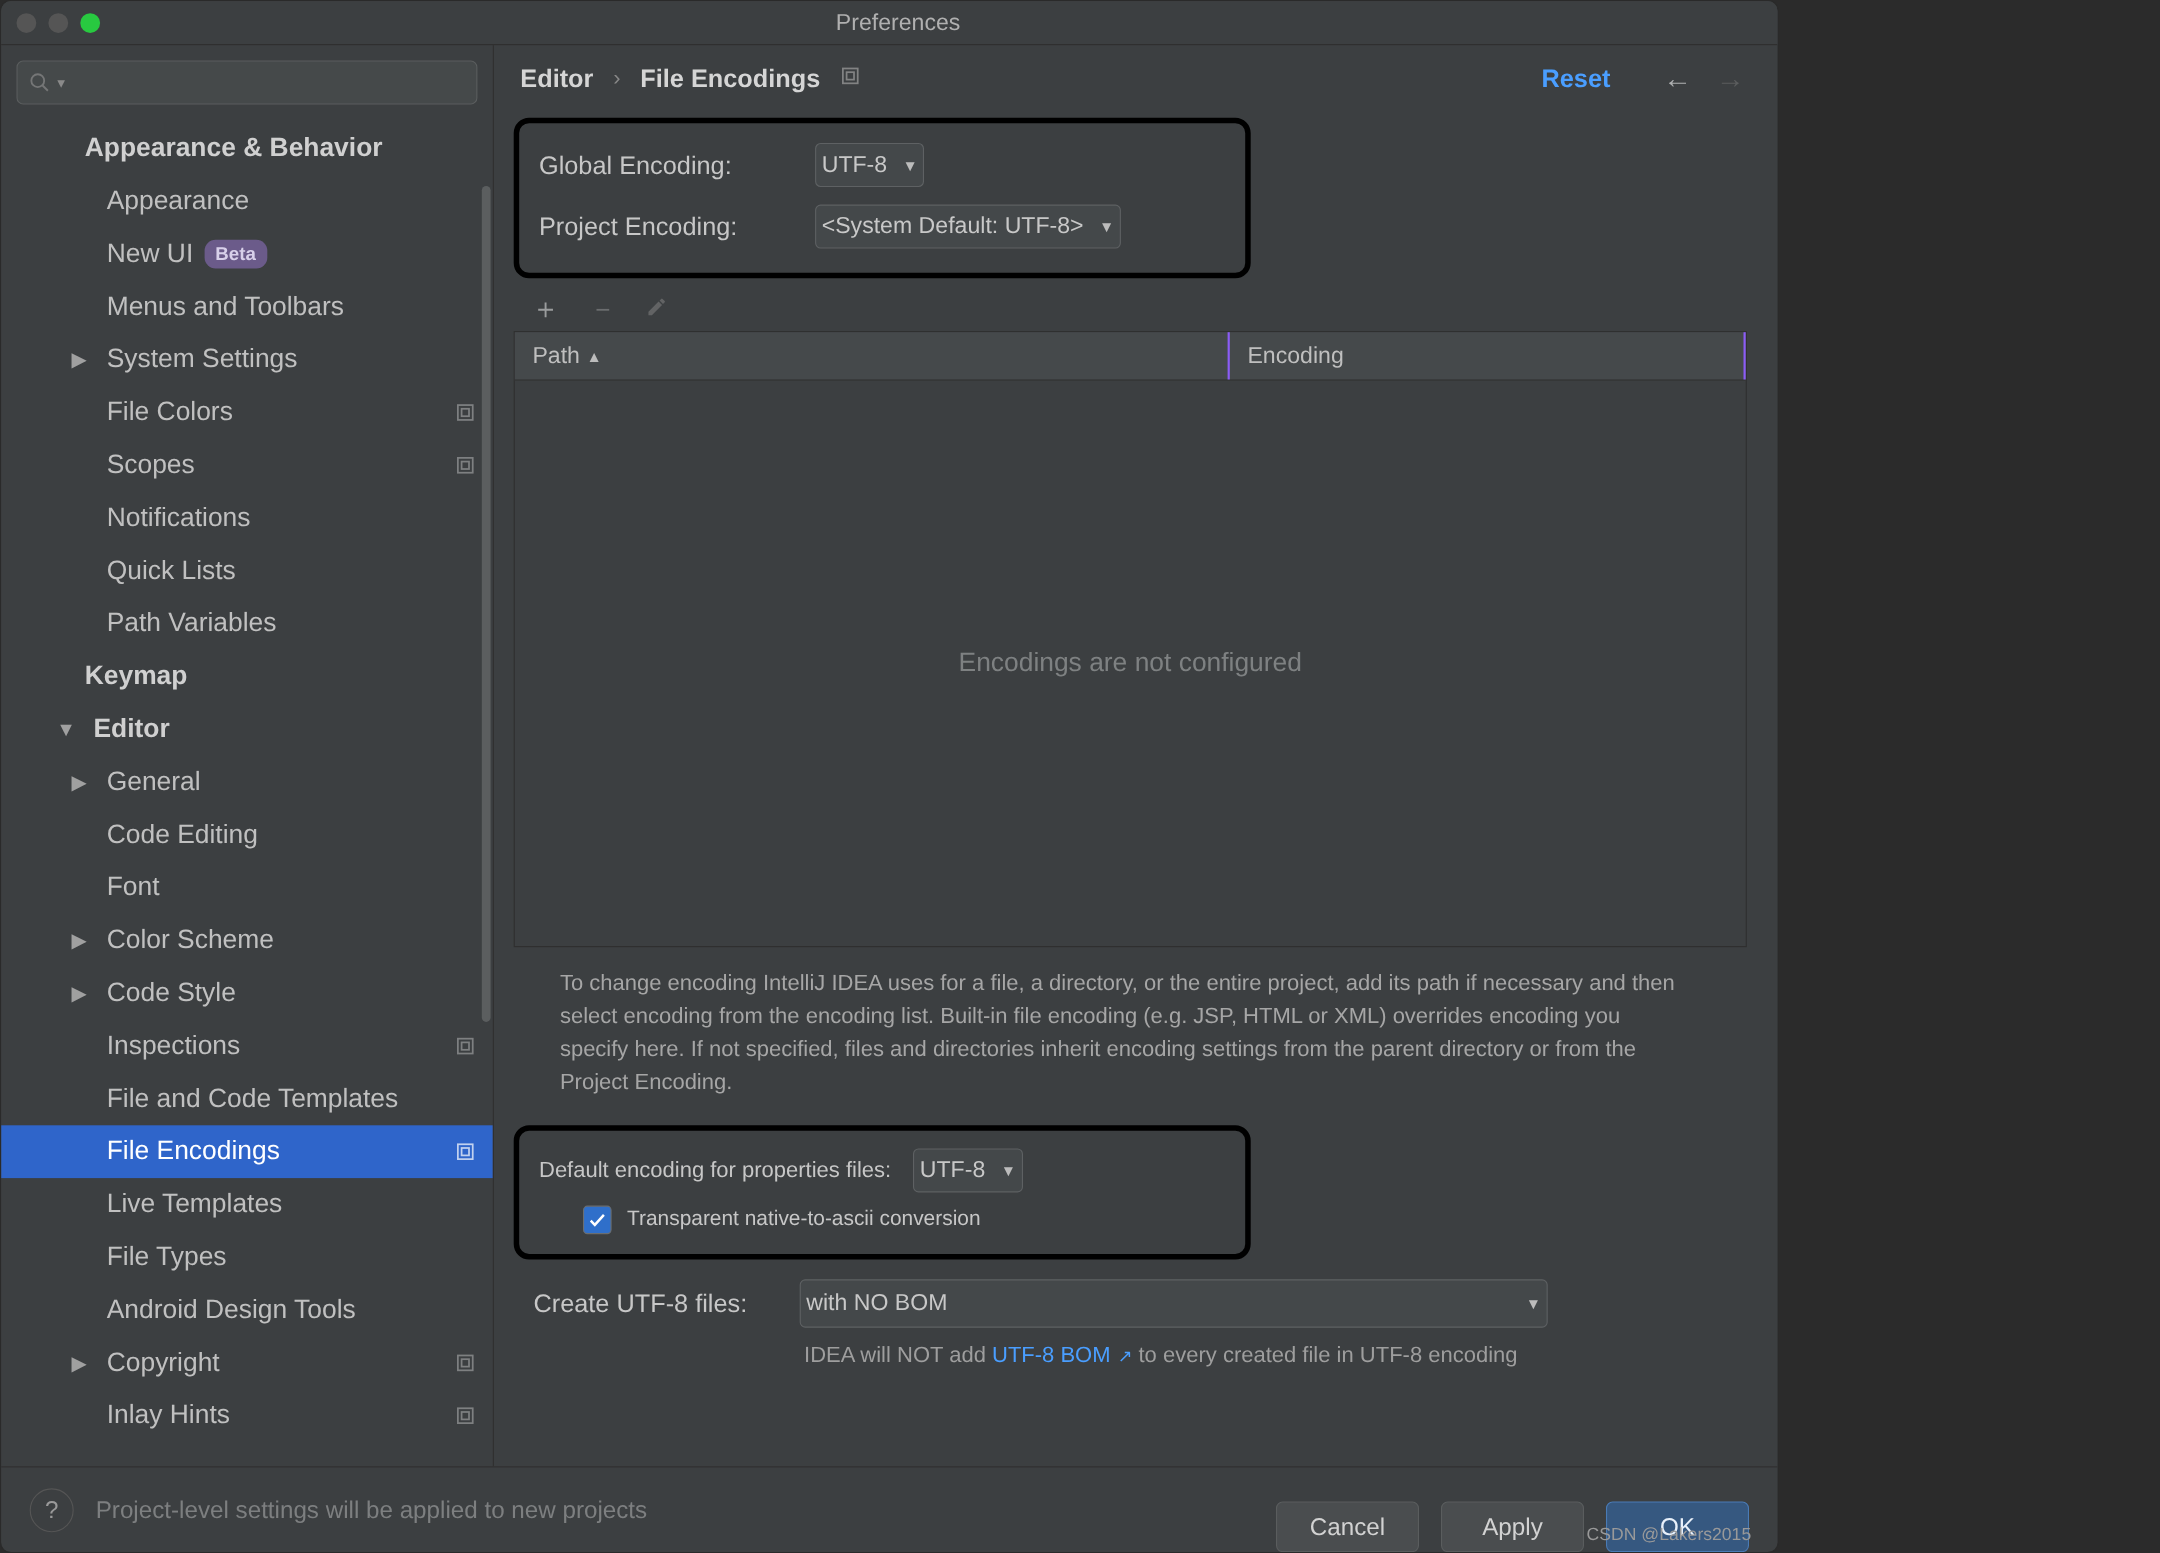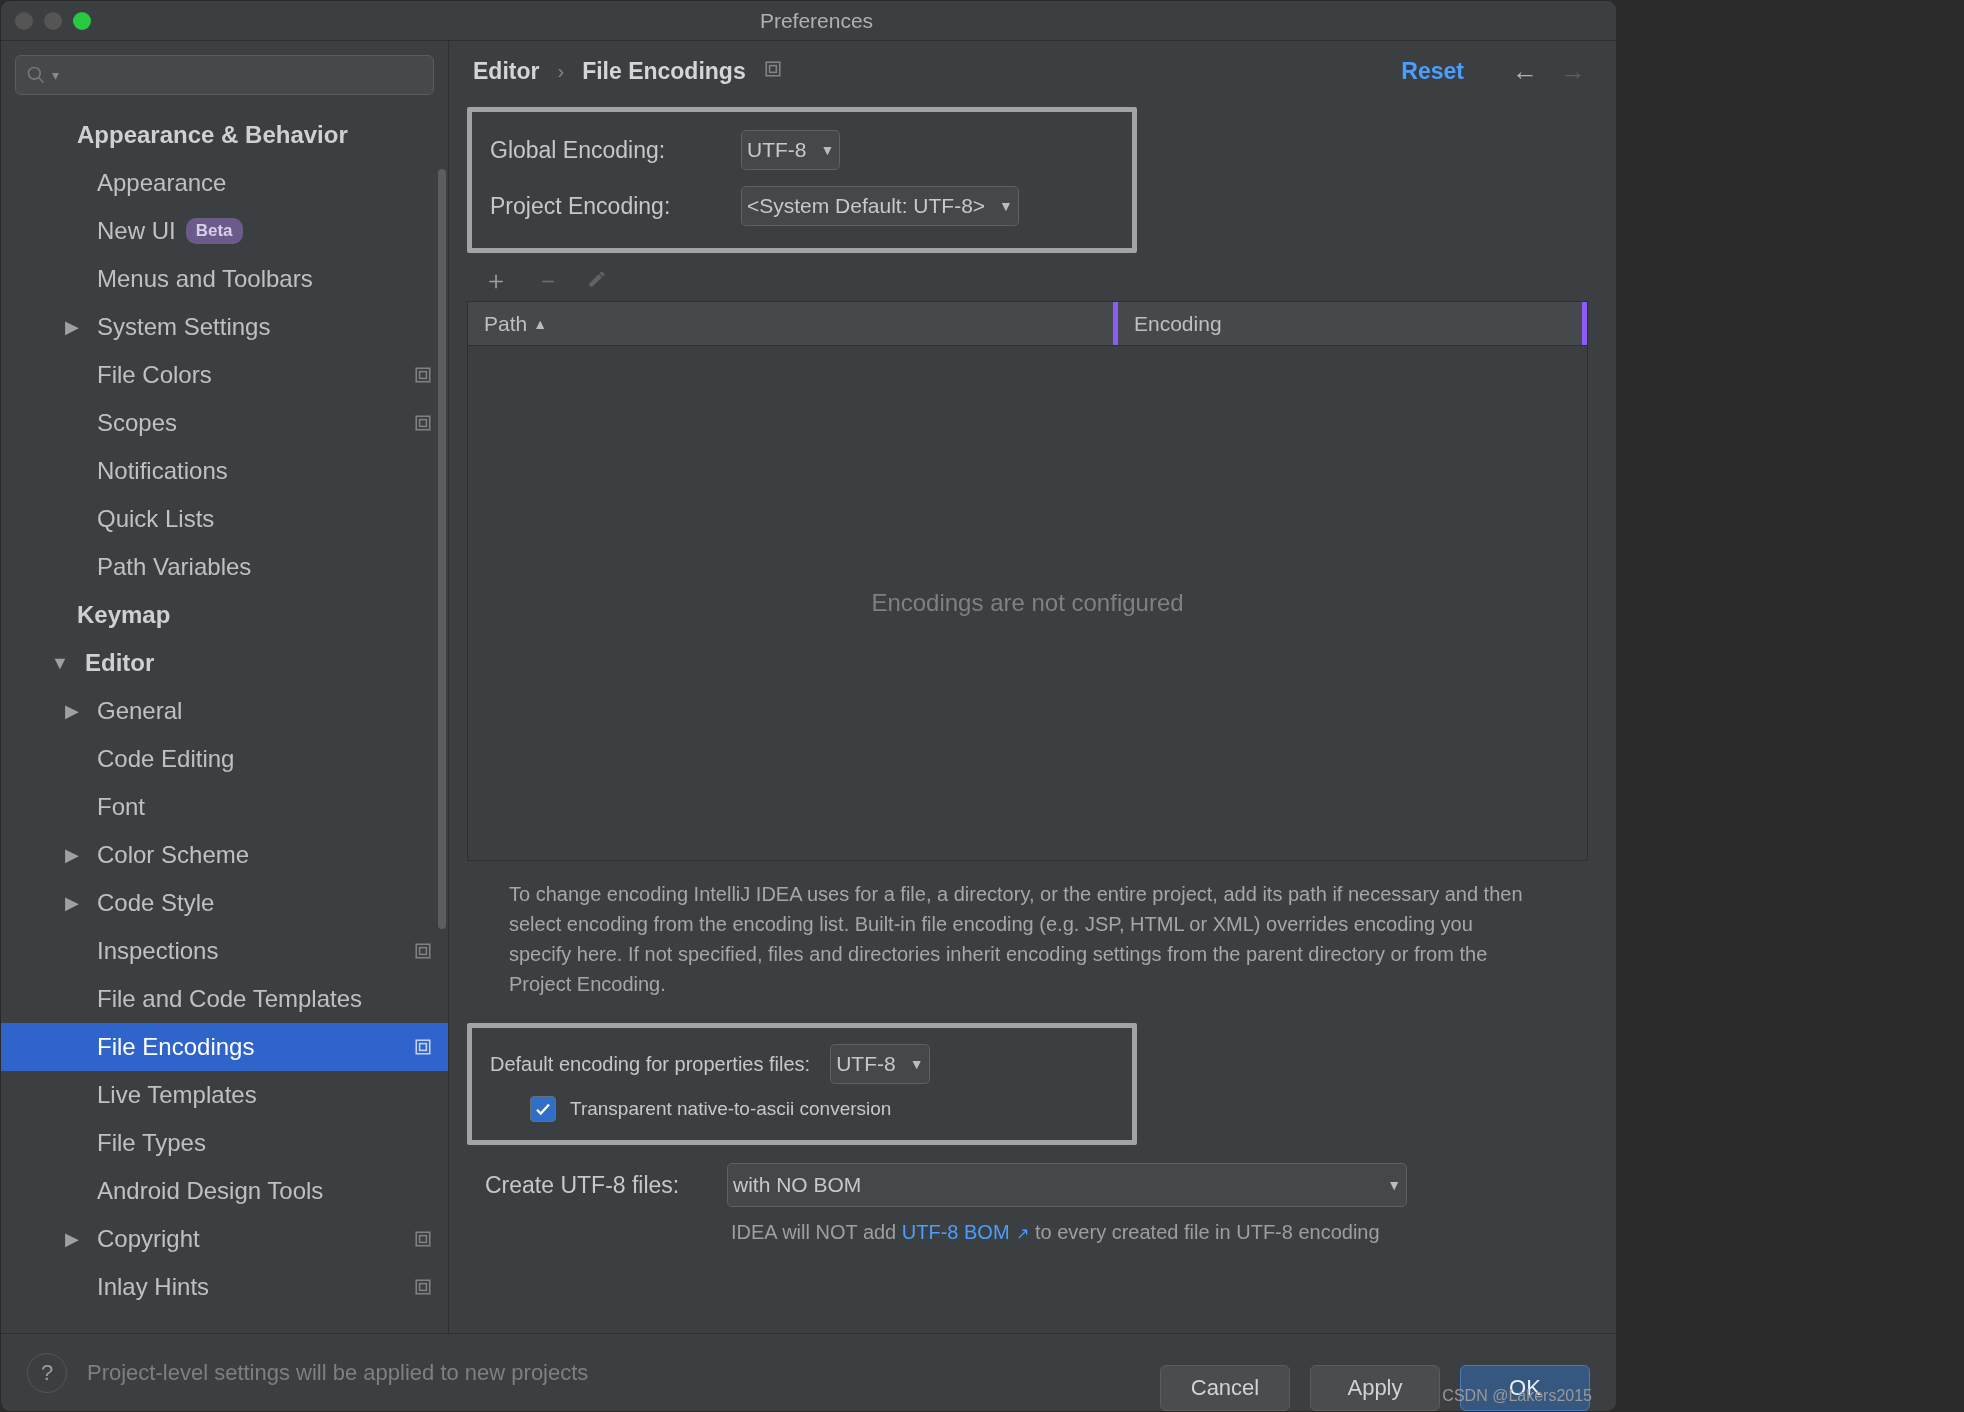--- a/index.html
+++ b/index.html
@@ -30,31 +30,31 @@
   .breadcrumb-row { display:flex; align-items:center; height:60px; padding:0 30px 0 24px; gap:18px; }
   .breadcrumb-row .crumb { font-size:23px; font-weight:700; color:#d5d5d5; }
   .breadcrumb-row .sep { color:#888; font-size:20px; }
   .breadcrumb-row .proj-ind svg{opacity:.7}
   .breadcrumb-row .spacer{flex:1}
   .reset{ color:#4a9eff; font-size:23px; font-weight:600; cursor:pointer; }
   .nav-arrows{ display:flex; gap:22px; margin-left:30px; }
   .nav-arrows span{ color:#aeb0b1; font-size:26px; }
   .nav-arrows span.dis{ color:#5b5d5e; }
   .body { flex:1; padding:6px 28px 10px 18px; display:flex; flex-direction:column; min-height:0; }
-  .red-box { border:5px solid #a3a3a3; border-radius:2px; }
+  .red-box { border:5px solid #000000; border-radius:14px; }
   .settings-top { padding:10px 20px 14px 18px; width:670px; }
   .fld { display:flex; align-items:center; height:56px; gap:26px; }
   .fld label{ width:225px; color:#c7c7c7; font-size:23px; }
   .combo { height:40px; border:1px solid #5e6163; background:#44484a; border-radius:5px; display:inline-flex; align-items:center; padding:0 5px; gap:10px; color:#c8c8c8; font-size:21px; cursor:default; }
   .combo .tri{ font-size:14px; color:#bcbcbc; margin-left:4px;}
   .toolbar { display:flex; align-items:center; height:42px; gap:26px; padding:0 16px; margin-top:6px;}
   .toolbar span{ color:#9a9c9d; font-size:26px; }
   .table { border:1px solid #2f2f2f; background:#3c3f41; display:flex; flex-direction:column; height:560px; }
   .thead { display:flex; background:#45494b; height:44px; border-bottom:1px solid #2f2f2f; }
-  .th { display:flex; align-items:center; padding:0 16px; color:#bfbfbf; font-size:21px; border-right:5px solid #8b5cf6; }
+  .th { display:flex; align-items:center; padding:0 16px; color:#bfbfbf; font-size:21px; border-right:2px solid #8b5cf6; }
   .th .sort{ font-size:14px; margin-left:6px; color:#bcbcbc;}
   .tbody { flex:1; display:flex; align-items:center; justify-content:center; }
   .empty { color:#7e8182; font-size:24px; }
   .help-text{ color:#a6a6a6; font-size:20px; line-height:1.5; padding:18px 60px 18px 42px; }
   .props-box { width:670px; padding:16px 20px 18px 18px; margin-top:6px; margin-bottom:14px;}
   .chk-row{ display:flex; align-items:center; gap:14px; padding:12px 0 0 40px; font-size:19px; color:#c7c7c7;}
   .chk{ width:26px; height:26px; border:1px solid #6b6e70; border-radius:4px; background:#2f6fca; display:flex; align-items:center; justify-content:center;}
   .chk svg{display:block}
   .bom-row{ display:flex; align-items:center; gap:14px; padding:4px 0 0 18px; font-size:23px; color:#c7c7c7;}
   .bom-row .combo{ height:44px; width:680px; justify-content:space-between;}

